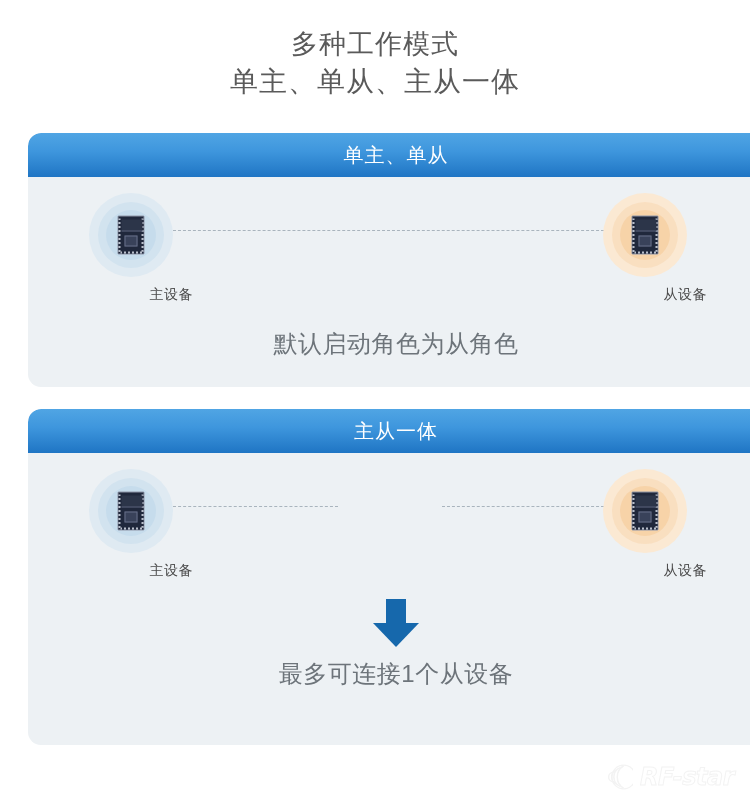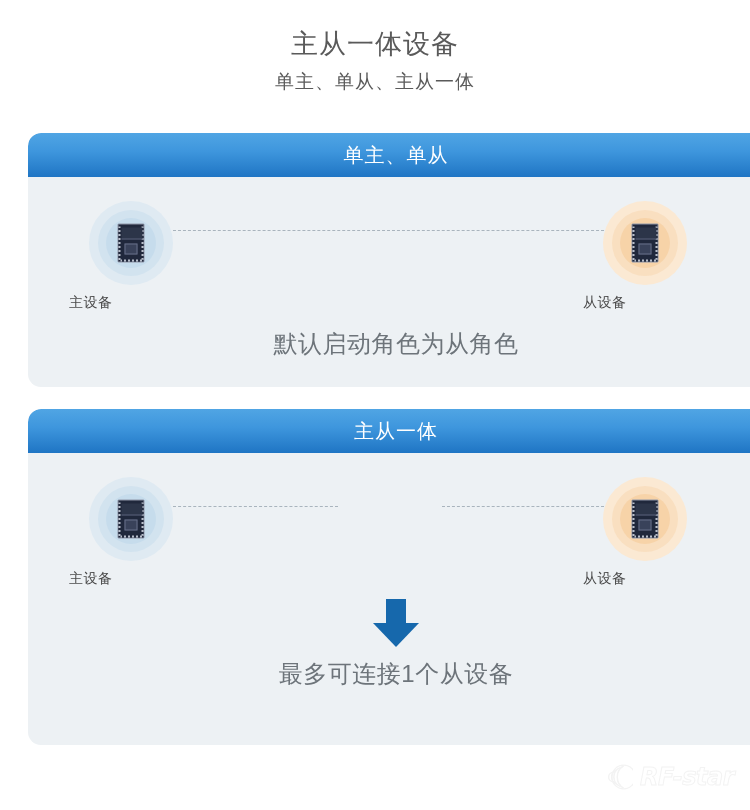--- a/index.html
+++ b/index.html
@@ -20,21 +20,21 @@
   .page-title {
     text-align: center;
     padding-top: 26px;
     color: #5a5a5a;
     font-size: 27px;
     line-height: 37px;
     font-weight: 400;
     letter-spacing: 1px;
   }
   .page-title .line { display: block; }
-  .page-title .line2 { font-size: 19px; }
+  .page-title .line2 { font-size: 28px; }
 
   
   .card {
     position: absolute;
     left: 28px;
     width: 736px;
     border-radius: 13px;
     background: #edf1f4;
     overflow: hidden;
   }
@@ -60,24 +60,24 @@
 
   
   .device-row {
     position: relative;
     height: 118px;
     margin-top: 12px;
   }
 
   .device {
     position: absolute;
-    top: 12px;
+    top: 4px;
     width: 124px;
     margin-left: -62px;
-    text-align: left;
+    text-align: right;
   }
 
   .rings {
     position: relative;
     width: 84px;
     height: 84px;
     margin: 0 auto;
     border-radius: 50%;
   }
   .ring {
@@ -232,21 +232,21 @@
     color: rgba(255,255,255,0.0);
     -webkit-text-stroke: 1px #f2f2f2;
     letter-spacing: -0.5px;
     font-family: "DejaVu Sans", sans-serif;
   }
 </style>
 </head>
 <body>
 
 <div class="page-title">
-  <span class="line line1">主从一体设备</span>
+  <span class="line line1">多种工作模式</span>
   <span class="line line2">单主、单从、主从一体</span>
 </div>
 
 <div class="card card-1">
 
   <div class="card-header">单主、单从</div>
 
   <div class="card-body">
 
     <div class="device-row">

